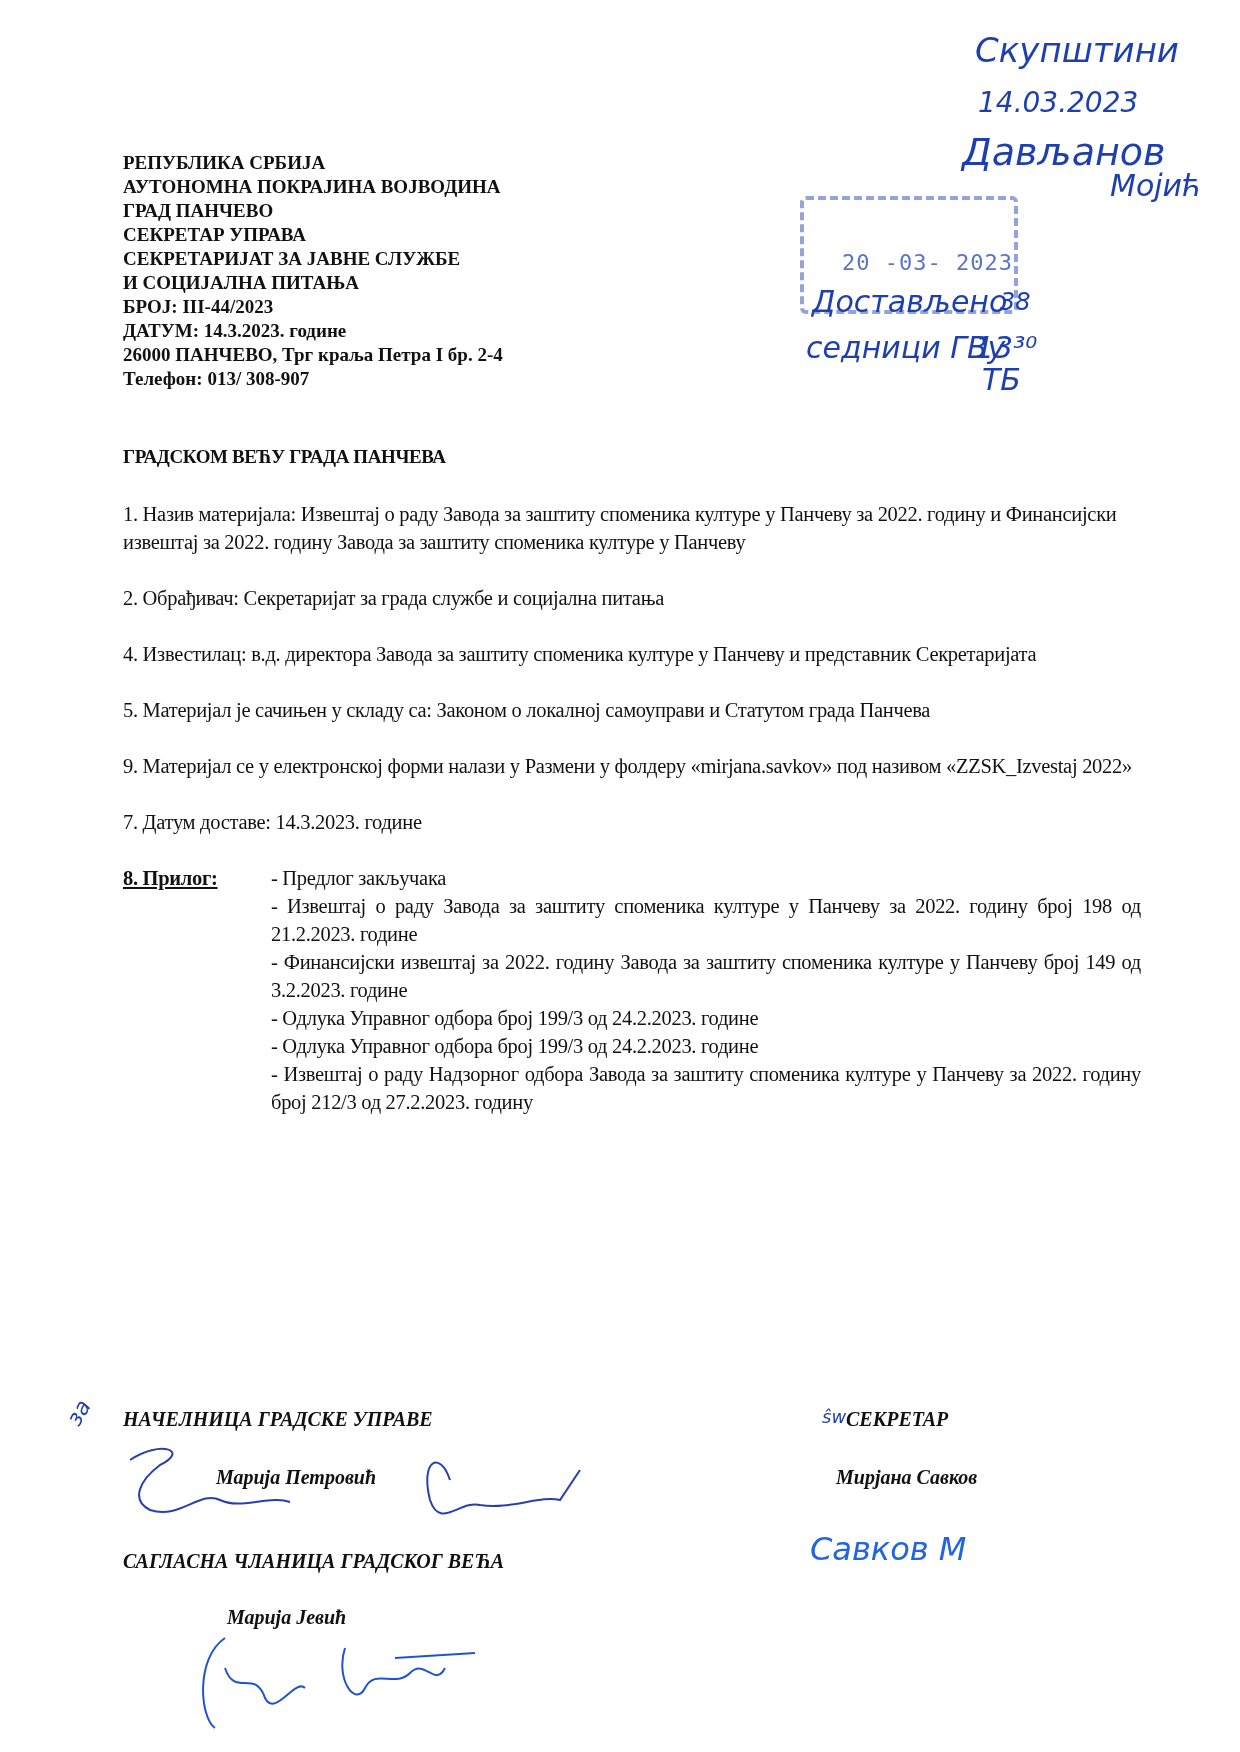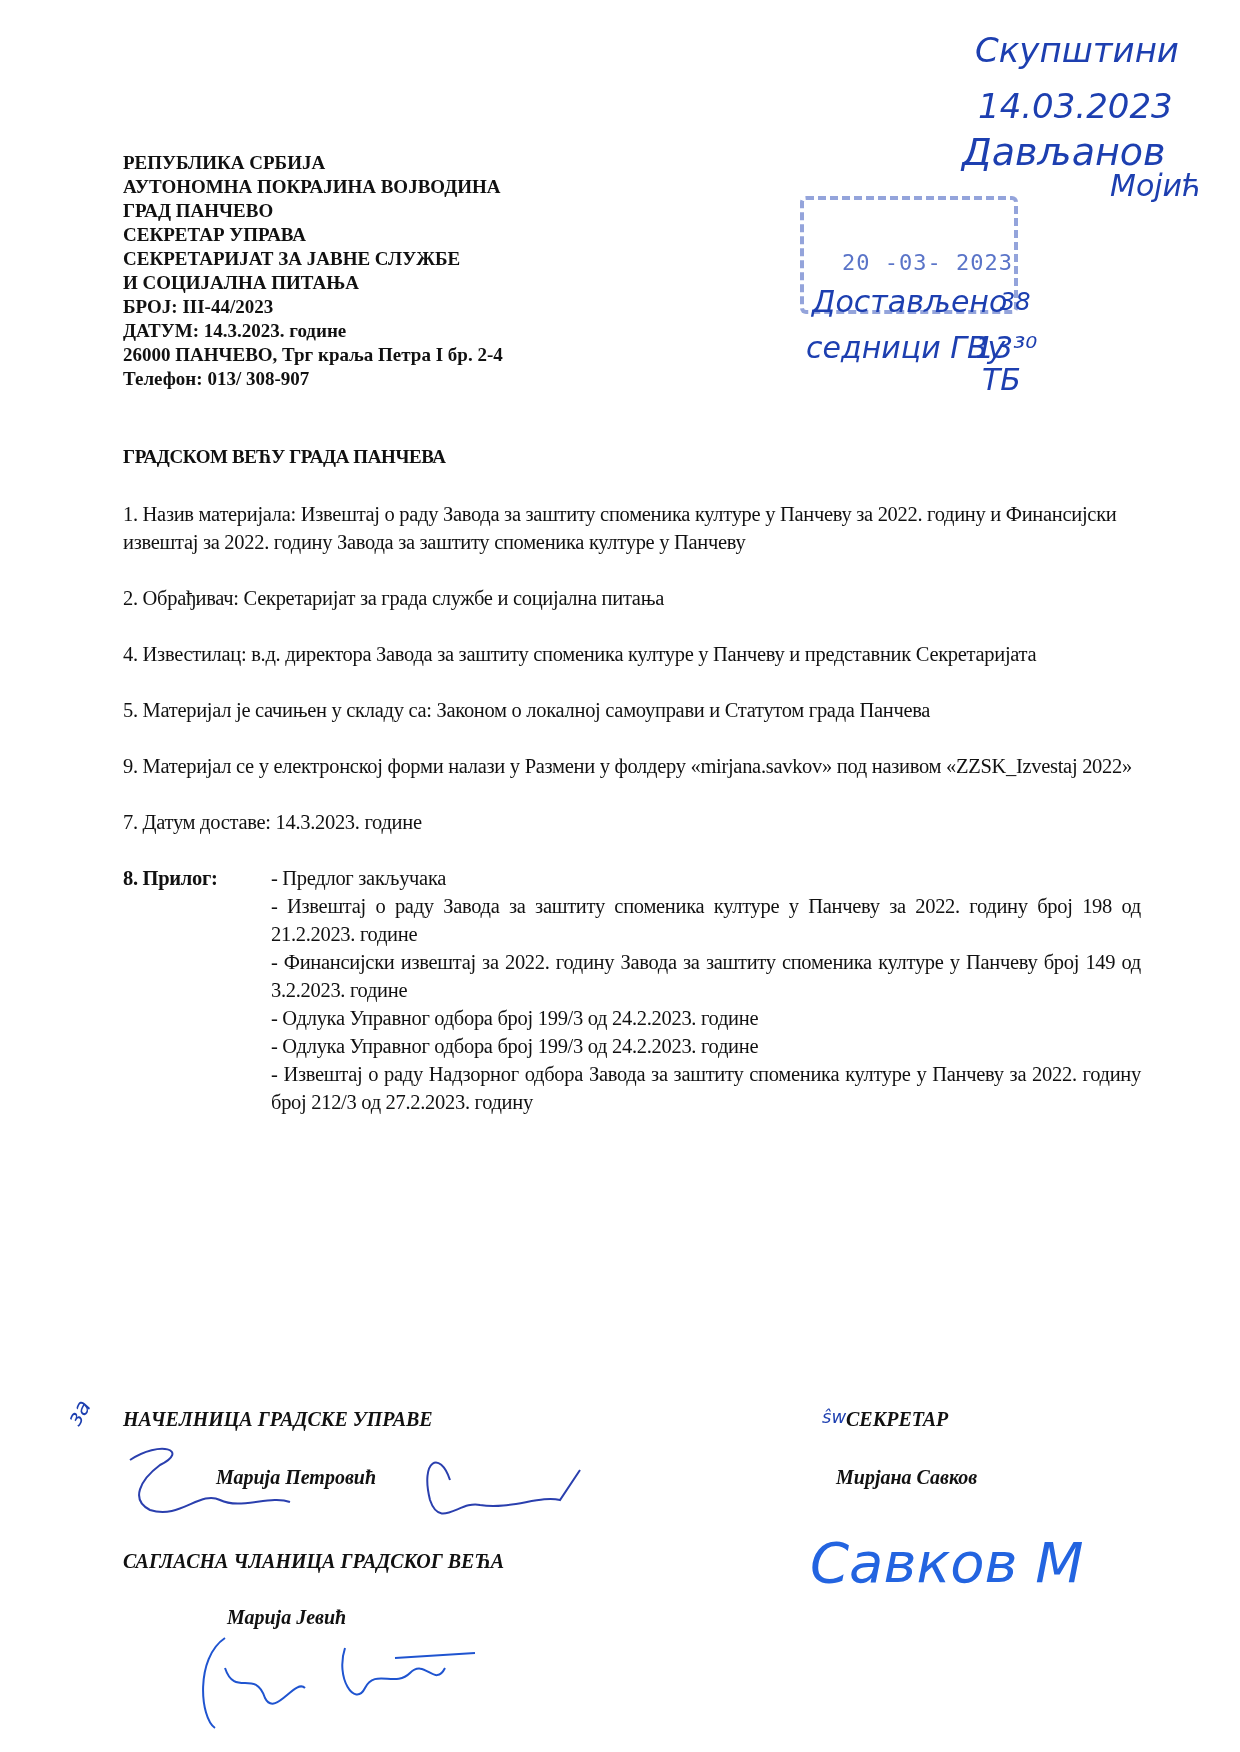--- a/index.html
+++ b/index.html
@@ -22,21 +22,21 @@
 
   .body {
     position: absolute; left: 123px; top: 500px; width: 1018px;
     font-size: 20.5px; line-height: 28px; letter-spacing: -0.3px;
   }
   .item { margin: 0 0 28px 0; text-align: justify; }
   .item b { font-weight: normal; }
   .item.i1 { text-align: left; }
 
   .attach { display: flex; margin-top: 0; }
-  .attach-label { width: 148px; flex: 0 0 148px; font-weight: bold; }
+  .attach-label { width: 148px; flex: 0 0 148px; font-weight: bold; text-decoration: underline; }
   .attach-list { flex: 1; }
   .attach-list div { text-align: justify; }
 
   .sig { position: absolute; font-style: italic; font-weight: bold; font-size: 20px; white-space: nowrap; }
 
   .hand { position: absolute; color: #1d3fb0; font-family: "DejaVu Sans", sans-serif; font-style: italic; }
 
   .stamp {
     position: absolute; left: 800px; top: 196px; width: 210px; height: 110px;
     border: 4px dashed rgba(60,90,190,0.55); border-radius: 6px;
@@ -59,21 +59,21 @@
     <div>СЕКРЕТАР  УПРАВА</div>
     <div>СЕКРЕТАРИЈАТ ЗА ЈАВНЕ СЛУЖБЕ</div>
     <div>И СОЦИЈАЛНА ПИТАЊА</div>
     <div>БРОЈ: III-44/2023</div>
     <div>ДАТУМ: 14.3.2023. године</div>
     <div>26000 ПАНЧЕВО, Трг краља Петра I бр. 2-4</div>
     <div>Телефон: 013/ 308-907</div>
   </div>
 
   <div class="hand" style="left:975px;top:30px;font-size:34px;">Скупштини</div>
-  <div class="hand" style="left:978px;top:86px;font-size:34px;">14.03.2023</div>
+  <div class="hand" style="left:978px;top:86px;font-size:28px;">14.03.2023</div>
   <div class="hand" style="left:962px;top:130px;font-size:38px;">Дављанов</div>
   <div class="hand" style="left:1110px;top:168px;font-size:30px;">Мојић</div>
 
   <div class="stamp"></div>
   <div class="stamp-date">20 -03- 2023</div>
   <div class="hand" style="left:812px;top:284px;font-size:30px;">Достављено</div>
   <div class="hand" style="left:1000px;top:288px;font-size:24px;">38</div>
   <div class="hand" style="left:806px;top:330px;font-size:30px;">седници ГВу</div>
   <div class="hand" style="left:975px;top:330px;font-size:30px;">13³⁰</div>
   <div class="hand" style="left:982px;top:362px;font-size:30px;">ТБ</div>
@@ -109,15 +109,15 @@
   </svg>
   <div class="sig" style="left:123px;top:1550px;">САГЛАСНА ЧЛАНИЦА  ГРАДСКОГ ВЕЋА</div>
   <div class="sig" style="left:227px;top:1606px;">Марија Јевић</div>
   <svg class="scribble" style="left:195px;top:1628px;" width="280" height="110">
     <path d="M30,10 C0,30 5,90 20,100 M30,40 C40,70 60,40 70,70 C80,90 100,50 110,60 M150,20 C140,50 160,80 170,60 C180,40 200,60 215,45 C230,30 240,60 250,40 M200,30 L280,25" fill="none" stroke="#1f54d0" stroke-width="2"></path>
   </svg>
 
   <div class="hand" style="left:822px;top:1406px;font-size:18px;">ŝw</div>
   <div class="sig" style="left:846px;top:1408px;">СЕКРЕТАР</div>
   <div class="sig" style="left:836px;top:1466px;">Мирјана Савков</div>
-  <div class="hand" style="left:810px;top:1530px;font-size:56px;color:#2364e0;">Савков М</div>
+  <div class="hand" style="left:810px;top:1530px;font-size:32px;color:#2364e0;">Савков М</div>
 
 </div>
 
 </body></html>

